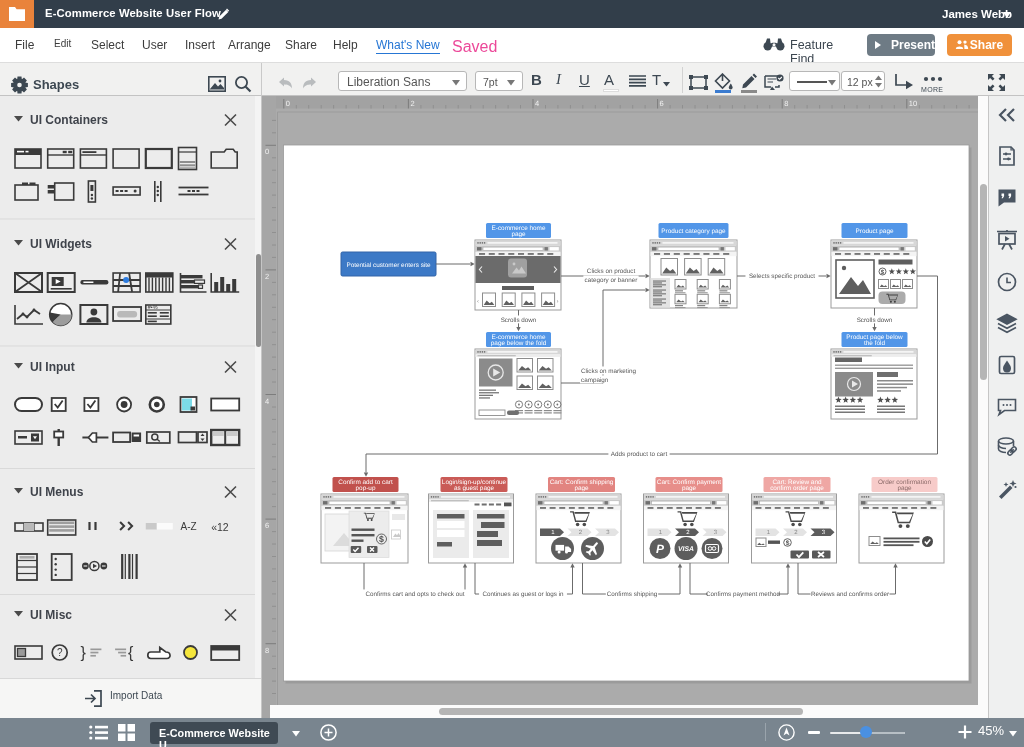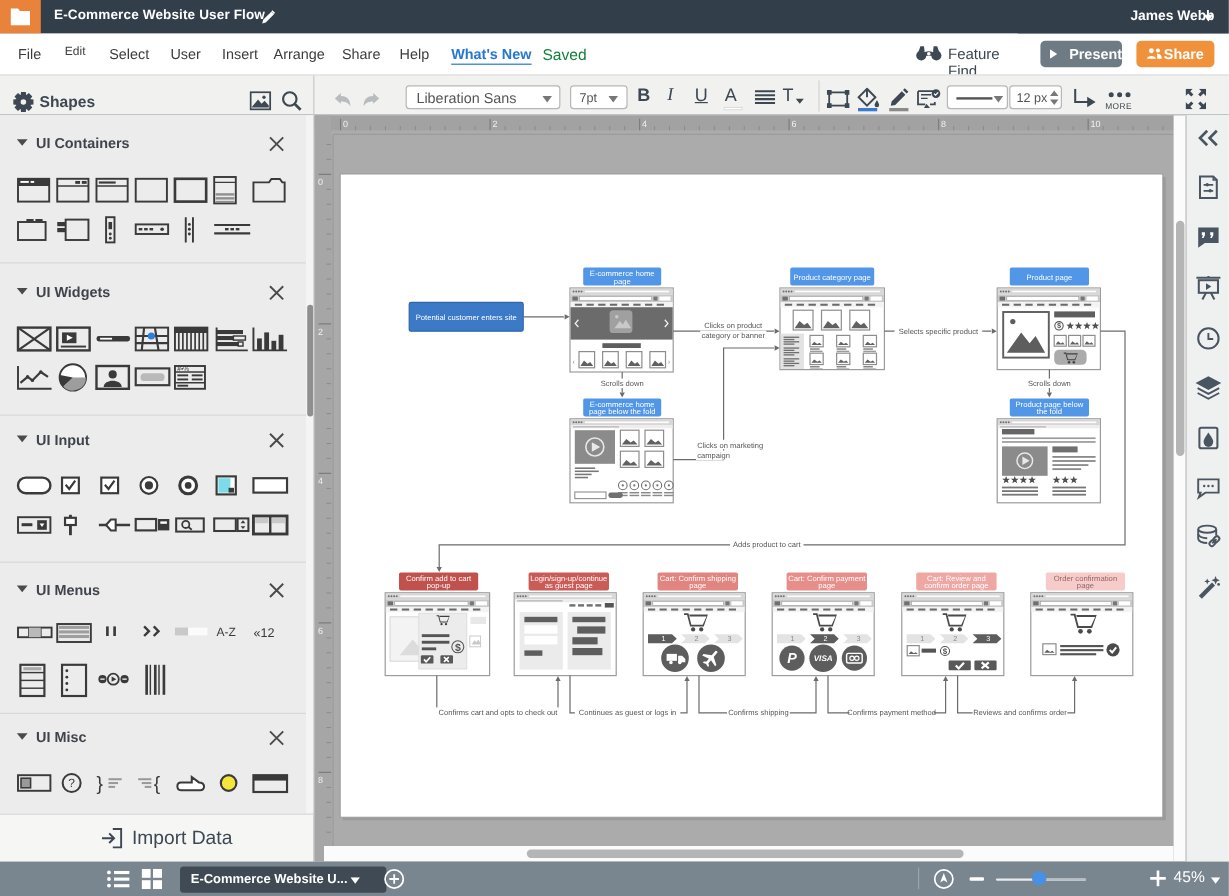--- a/index.html
+++ b/index.html
@@ -24,22 +24,22 @@
 </div>
 <div class="abs" style="left:0;top:28px;width:848px;height:34px;background:#fff">
       <div class="abs" style="left:15px;top:10px;font-size:12px;color:#3c3c3c">File</div>
       <div class="abs" style="left:54px;top:10px;font-size:10px;color:#3c3c3c">Edit</div>
       <div class="abs" style="left:91px;top:10px;font-size:12px;color:#3c3c3c">Select</div>
       <div class="abs" style="left:142px;top:10px;font-size:12px;color:#3c3c3c">User</div>
       <div class="abs" style="left:185px;top:10px;font-size:12px;color:#3c3c3c">Insert</div>
       <div class="abs" style="left:228px;top:10px;font-size:12px;color:#3c3c3c">Arrange</div>
       <div class="abs" style="left:285px;top:10px;font-size:12px;color:#3c3c3c">Share</div>
       <div class="abs" style="left:333px;top:10px;font-size:12px;color:#3c3c3c">Help</div>
-      <div class="abs" style="left:376px;top:10px;font-size:12px;color:#2676d4;font-weight:bold;border-bottom:1.5px solid #2676d4;padding-bottom:1px">What's New</div>
-      <div class="abs" style="left:452px;top:10px;font-size:13px;color:#15803d">Saved</div>
+      <div class="abs" style="left:376px;top:10px;font-size:12px;color:#2676d4;font-weight:normal;border-bottom:1.5px solid #2676d4;padding-bottom:1px">What's New</div>
+      <div class="abs" style="left:452px;top:10px;font-size:16px;color:#ec4899">Saved</div>
       <svg class="abs" style="left:763px;top:9px" width="22" height="14" viewBox="0 0 22 14">
 <g fill="#3d4852">
           <circle cx="4.7" cy="9.2" r="4.2"></circle>
           <circle cx="17.3" cy="9.2" r="4.2"></circle>
 <path d="M2.5,6 L4,1.5 H7 L7.5,6 Z M19.5,6 L18,1.5 H15 L14.5,6 Z M7,7.5 C7,5 15,5 15,7.5 L14,9.5 H8 Z"></path>
         </g>
 <circle cx="11" cy="7.8" r="1.5" fill="#f9f9f9"></circle>
       </svg>
       <div class="abs" style="left:790px;top:10px;font-size:12.5px;color:#3c4650">Feature Find</div>
       <div class="abs" style="left:867px;top:6px;width:68px;height:22px;background:#6e7b85;border-radius:4px;color:#fff;font-size:12px;font-weight:bold;text-align:right;line-height:22px;padding-left:8px">Present</div>
@@ -417,21 +417,21 @@
         <circle cx="190.5" cy="556.5" r="6.5" fill="#f5e63c" stroke="#3a3a3a" stroke-width="1.8"></circle>
         <rect x="211.2" y="550" width="28" height="14" fill="none" stroke="#3a3a3a" stroke-width="1.8"></rect>
         <rect x="211.2" y="550" width="28" height="4.5" fill="#3a3a3a"></rect>
       </svg>
       <div class="abs" style="left:255px;top:0;width:7px;height:582px;background:#f4f4f4"></div>
       <div class="abs" style="left:256px;top:158px;width:5px;height:93px;background:#8f8f8f;border-radius:2.5px"></div>
       <div class="abs" style="left:0;top:582px;width:261px;height:40px;background:#f6f6f5;border-top:1px solid #d8d8d8">
 <svg class="abs" style="left:84px;top:11px" width="18" height="17" viewBox="0 0 18 17">
           <path d="M10,0.8 H17 V16.2 H10 M1,8.5 H11 M7,4.5 L11,8.5 L7,12.5" fill="none" stroke="#3d4852" stroke-width="1.7"></path>
         </svg>
-<div class="abs" style="left:110px;top:11px;font-size:16px;color:#3d4852">Import Data</div>
+<div class="abs" style="left:110px;top:11px;font-size:10px;color:#3d4852">Import Data</div>
 </div>
     </div>
 <div class="abs" style="left:262px;top:96px;width:726px;height:622px;background:#ababab;overflow:hidden">
       <svg class="abs" style="left:0;top:0" width="726" height="622" viewBox="262 96 726 622" text-rendering="geometricPrecision">
         <rect x="262" y="96" width="726" height="12.5" fill="#a2a2a2"></rect>
         <rect x="262" y="96" width="14" height="622" fill="#a6a6a6"></rect>
         <path d="M283.8,99 V108.5" stroke="#7d7d7d" stroke-width="1"></path>
         <text x="285.8" y="105.5" font-size="7.5" fill="#f2f2f2">0</text>
         <path d="M296.3,105 V108.5" stroke="#8a8a8a" stroke-width="0.8"></path>
         <path d="M308.7,105 V108.5" stroke="#8a8a8a" stroke-width="0.8"></path>
@@ -1156,21 +1156,21 @@
         </g>
       </svg>
       <svg class="abs" style="left:118px;top:6px" width="17" height="17" viewBox="0 0 17 17">
         <g fill="#fff">
           <rect x="0" y="0" width="7.5" height="7.5"></rect>
           <rect x="9.5" y="0" width="7.5" height="7.5"></rect>
           <rect x="0" y="9.5" width="7.5" height="7.5"></rect>
           <rect x="9.5" y="9.5" width="7.5" height="7.5"></rect>
         </g>
       </svg>
-      <div class="abs" style="left:150px;top:4px;width:172px;height:22px;background:#3f4a54;border-radius:3px">
+      <div class="abs" style="left:150px;top:4px;width:128px;height:22px;background:#3f4a54;border-radius:3px">
 <div class="abs" style="left:9px;top:5px;font-size:10.8px;color:#fff;font-weight:bold">E-Commerce Website U...</div>
 <svg class="abs" style="left:142px;top:9px" width="8" height="6">
           <path d="M0,0 h8 l-4,5.5 Z" fill="#fff"></path>
         </svg>
       </div>
       <svg class="abs" style="left:320px;top:6px" width="17" height="17" viewBox="0 0 17 17">
         <circle cx="8.5" cy="8.5" r="7.6" fill="none" stroke="#fff" stroke-width="1.5"></circle>
         <path d="M8.5,4.5 V12.5 M4.5,8.5 H12.5" stroke="#fff" stroke-width="1.5"></path>
       </svg>
       <div class="abs" style="left:765px;top:5px;width:1px;height:18px;background:#9aa4ac"></div>

